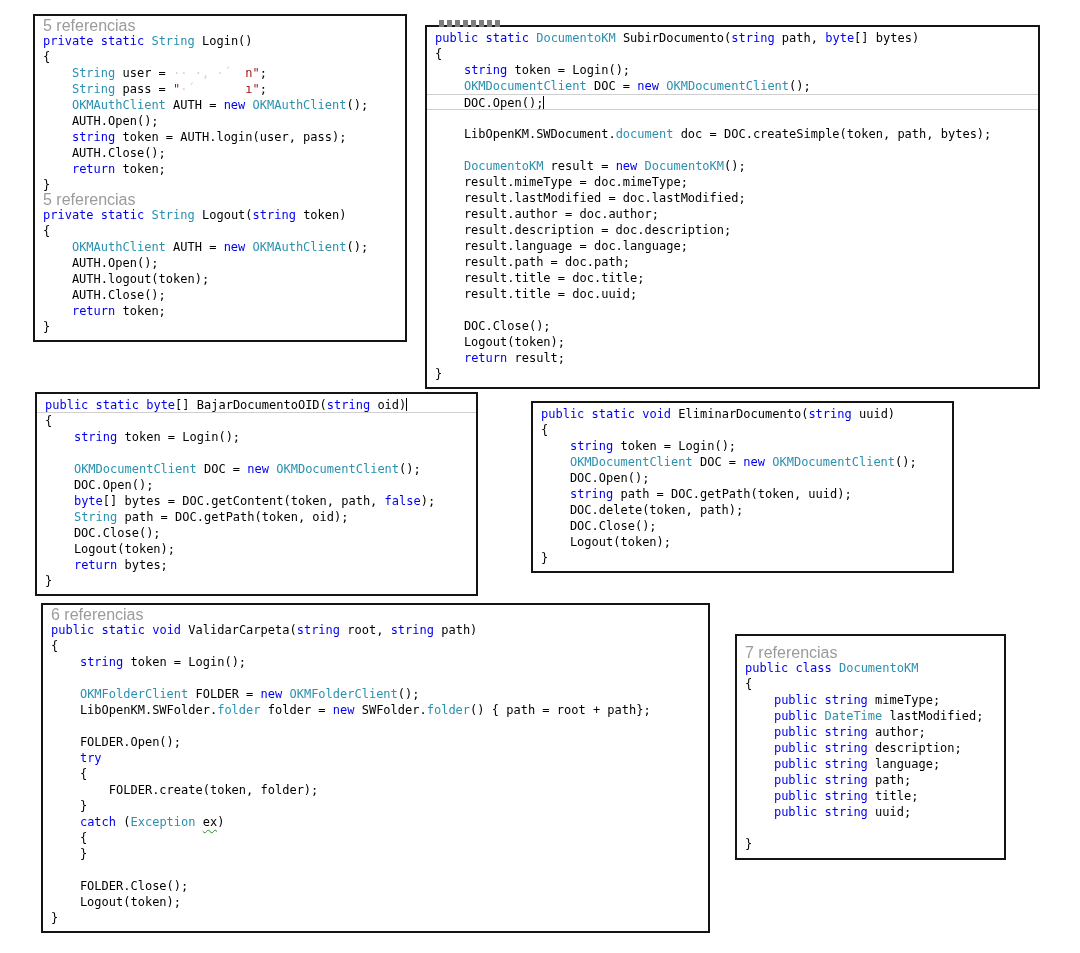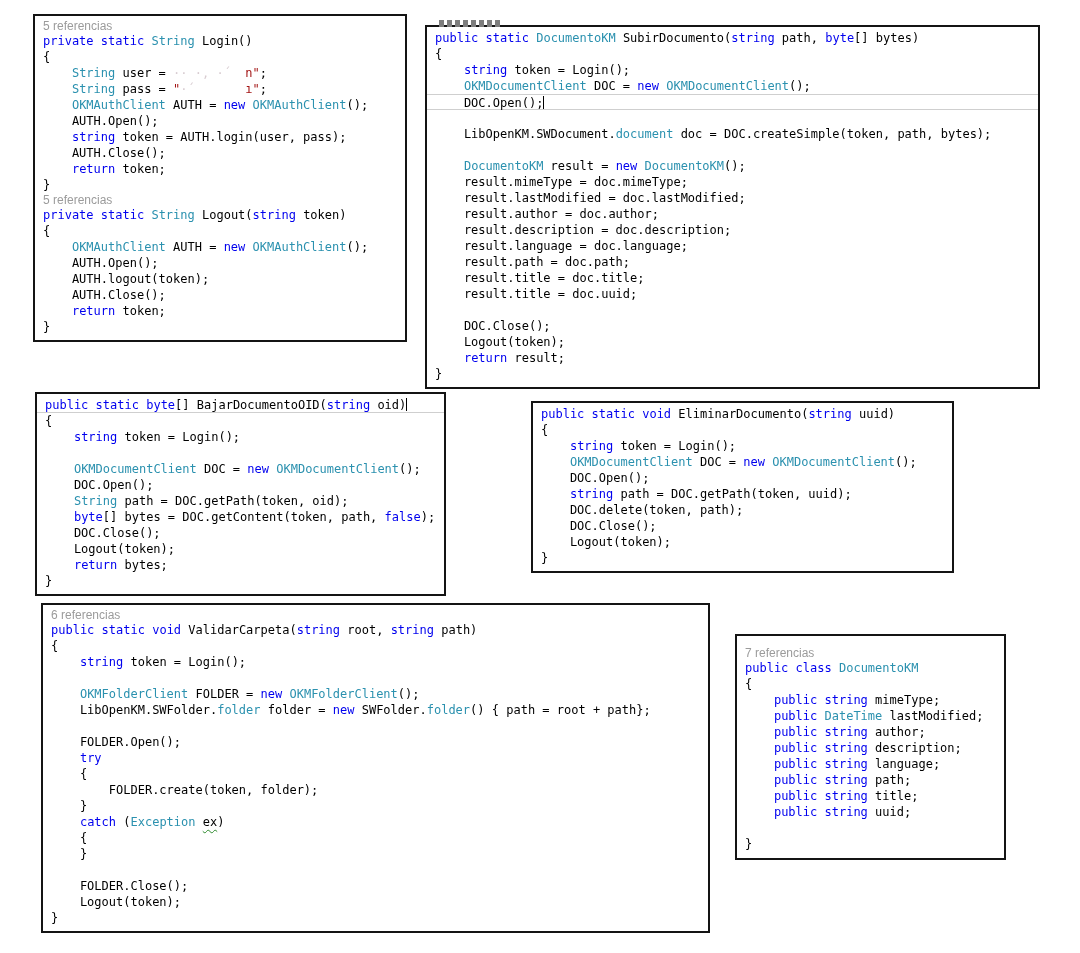--- a/index.html
+++ b/index.html
@@ -17,21 +17,21 @@
     border:2px solid var(--box_border);box-sizing:border-box;
     padding:3px 8px 5px 8px;
   }
   .cl{
     white-space:pre;font-family:"DejaVu Sans Mono",monospace;
     font-size:12px;line-height:16px;height:16px;color:var(--plain);
     box-sizing:border-box;
   }
   .lens{
     white-space:pre;font-family:"Liberation Sans",sans-serif;
-    font-size:12px;line-height:14px;height:14px;color:var(--codelens);
+    font-size:16px;line-height:14px;height:14px;color:var(--codelens);
   }
   .k{color:var(--keyword);}
   .t{color:var(--type);}
   .s{color:var(--string);}
   .f{color:var(--redacted);}
   .e{
     color:var(--plain);
     text-decoration:underline wavy var(--squiggle);
     text-decoration-thickness:1px;text-underline-offset:3px;
   }
@@ -48,21 +48,21 @@
     display:inline-block;width:1px;height:13px;background:var(--caret);
     vertical-align:-2px;
   }
   .remnant{
     position:absolute;top:-7px;left:12px;width:64px;height:7px;
     background:repeating-linear-gradient(90deg,#7d7d7d 0 5px,transparent 5px 8px);
   }
   
   #box-login      {left:33px;  top:14px;  width:374px; min-height:326px;}
   #box-subir      {left:425px; top:25px;  width:615px; min-height:356px;}
-  #box-bajar      {left:35px;  top:392px; width:411px; min-height:192px;}
+  #box-bajar      {left:35px;  top:392px; width:443px; min-height:192px;}
   #box-eliminar   {left:531px; top:401px; width:423px; min-height:172px;}
   #box-validar    {left:41px;  top:603px; width:669px; min-height:321px;}
   #box-documentokm{left:735px; top:634px; width:271px; min-height:226px; padding-top:10px; }
 </style>
 </head>
 <body>
 
 <div id="box-login" class="code-box">
   <div class="code-lines">
       <div class="lens">5 referencias</div>
@@ -117,22 +117,22 @@
 </div>
 
 <div id="box-bajar" class="code-box">
   <div class="code-lines">
       <div class="cl cur-bottom"><span class="k">public</span><span> </span><span class="k">static</span><span> </span><span class="k">byte</span><span>[] BajarDocumentoOID(</span><span class="k">string</span><span> oid)</span><span class="caret"></span></div>
       <div class="cl"><span>{</span></div>
       <div class="cl"><span>    </span><span class="k">string</span><span> token = Login();</span></div>
       <div class="cl">&nbsp;</div>
       <div class="cl"><span>    </span><span class="t">OKMDocumentClient</span><span> DOC = </span><span class="k">new</span><span> </span><span class="t">OKMDocumentClient</span><span>();</span></div>
       <div class="cl"><span>    DOC.Open();</span></div>
+      <div class="cl"><span>    </span><span class="k">byte</span><span>[] bytes = DOC.getContent(token, path, </span><span class="k">false</span><span>);</span></div>
       <div class="cl"><span>    </span><span class="t">String</span><span> path = DOC.getPath(token, oid);</span></div>
-      <div class="cl"><span>    </span><span class="k">byte</span><span>[] bytes = DOC.getContent(token, path, </span><span class="k">false</span><span>);</span></div>
       <div class="cl"><span>    DOC.Close();</span></div>
       <div class="cl"><span>    Logout(token);</span></div>
       <div class="cl"><span>    </span><span class="k">return</span><span> bytes;</span></div>
       <div class="cl"><span>}</span></div>
     </div>
 </div>
 
 <div id="box-eliminar" class="code-box">
   <div class="code-lines">
       <div class="cl"><span class="k">public</span><span> </span><span class="k">static</span><span> </span><span class="k">void</span><span> EliminarDocumento(</span><span class="k">string</span><span> uuid)</span></div>

